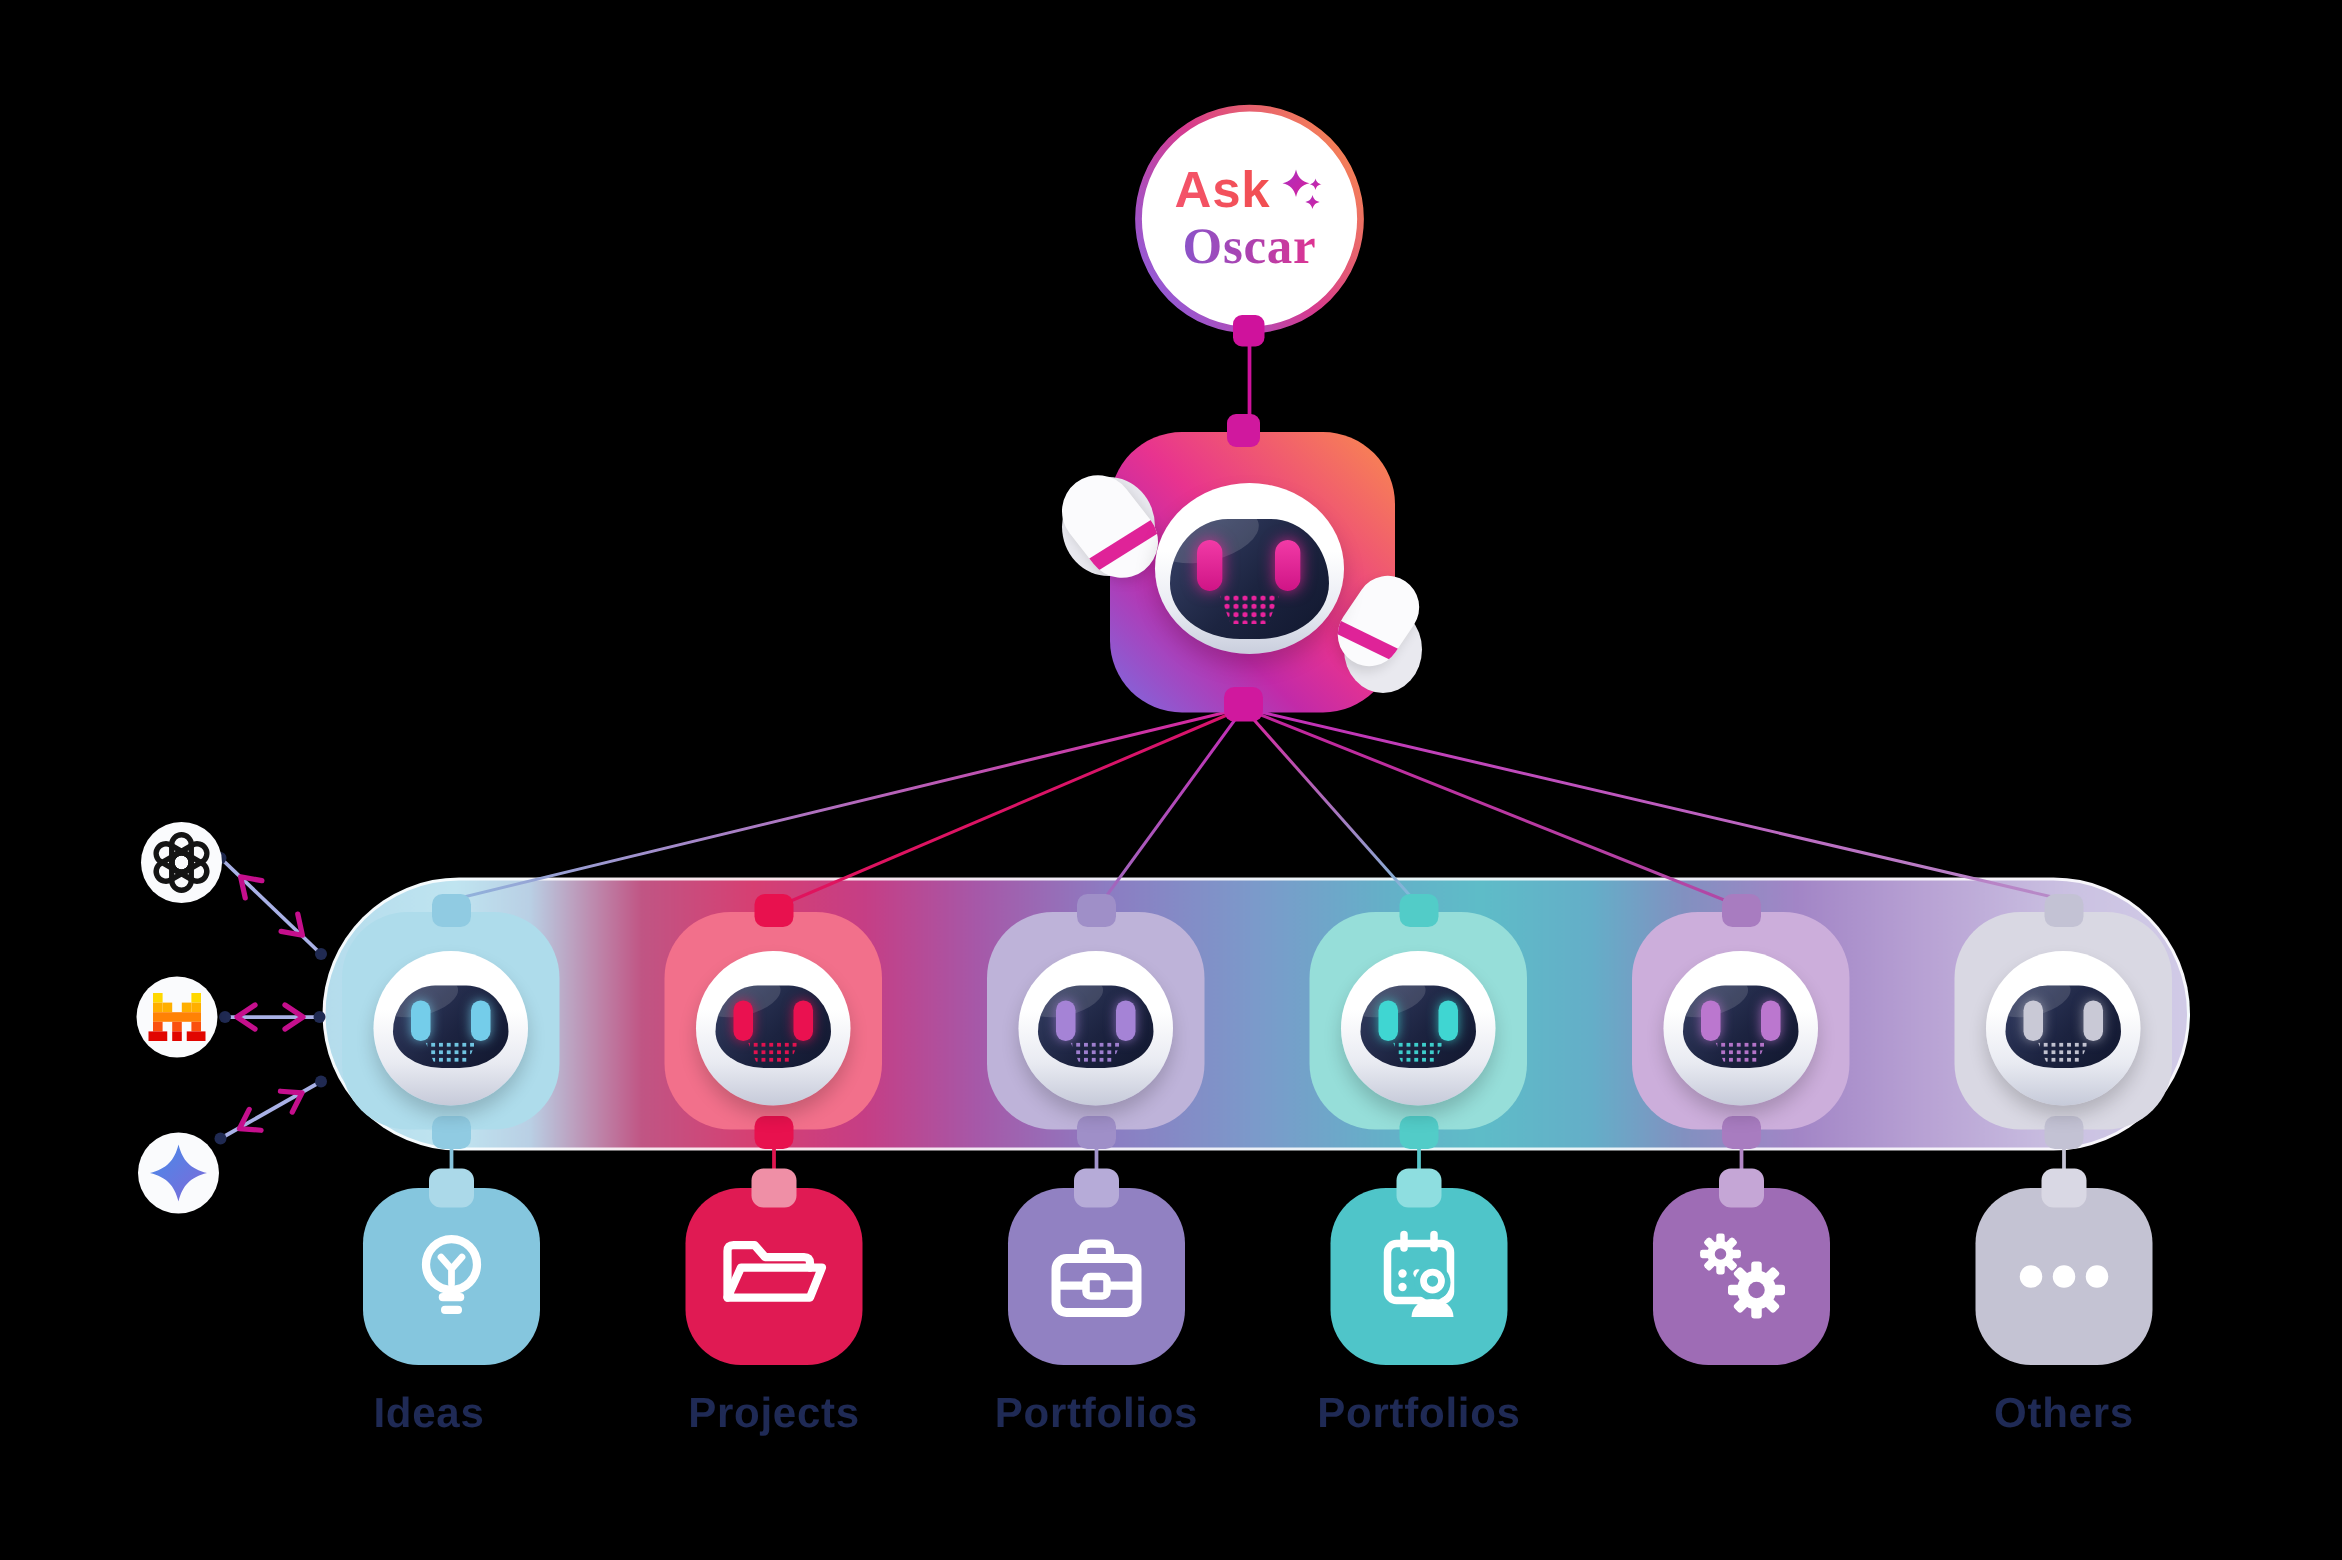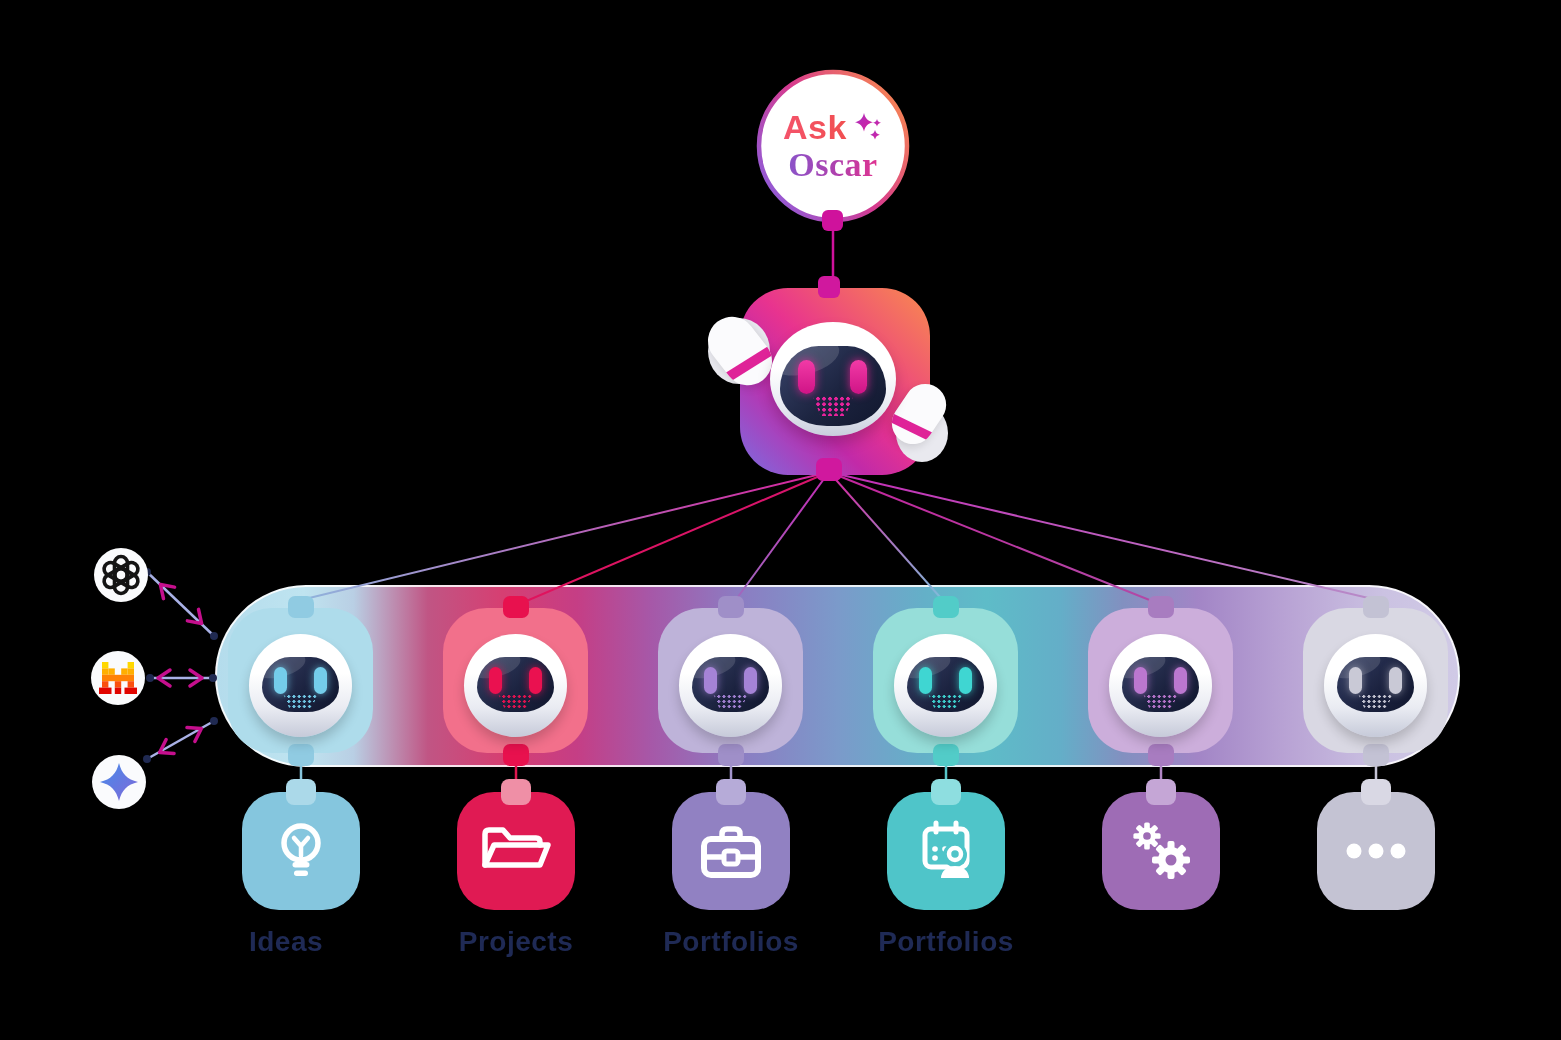--- a/index.html
+++ b/index.html
@@ -398,20 +398,21 @@
       <circle cx="-22" cy="0" r="7.5" fill="#fff"></circle>
         <circle cx="0" cy="0" r="7.5" fill="#fff"></circle>
         <circle cx="22" cy="0" r="7.5" fill="#fff"></circle>
     </svg>
   </div>
 
   <div class="cat-label l1">Ideas</div>
   <div class="cat-label l2">Projects</div>
   <div class="cat-label l3">Portfolios</div>
   <div class="cat-label l4">Portfolios</div>
+  <div class="cat-label l6">Others</div>
 
   <div class="provider p1">
     <svg width="42" height="42" viewBox="-21 -21 42 42">
       <g fill="none" stroke="#141414" stroke-width="3.6">
         <rect x="-6.5" y="-18.5" width="13" height="25" rx="6.5"></rect>
         <rect x="-6.5" y="-18.5" width="13" height="25" rx="6.5" transform="rotate(60)"></rect>
         <rect x="-6.5" y="-18.5" width="13" height="25" rx="6.5" transform="rotate(120)"></rect>
         <rect x="-6.5" y="-18.5" width="13" height="25" rx="6.5" transform="rotate(180)"></rect>
         <rect x="-6.5" y="-18.5" width="13" height="25" rx="6.5" transform="rotate(240)"></rect>
         <rect x="-6.5" y="-18.5" width="13" height="25" rx="6.5" transform="rotate(300)"></rect>

